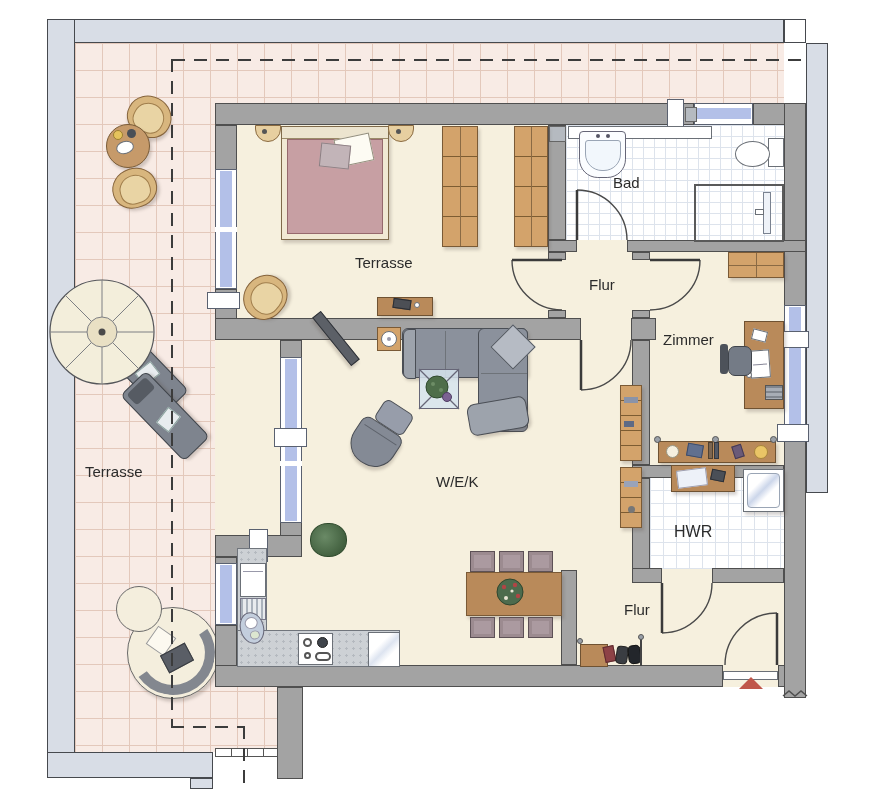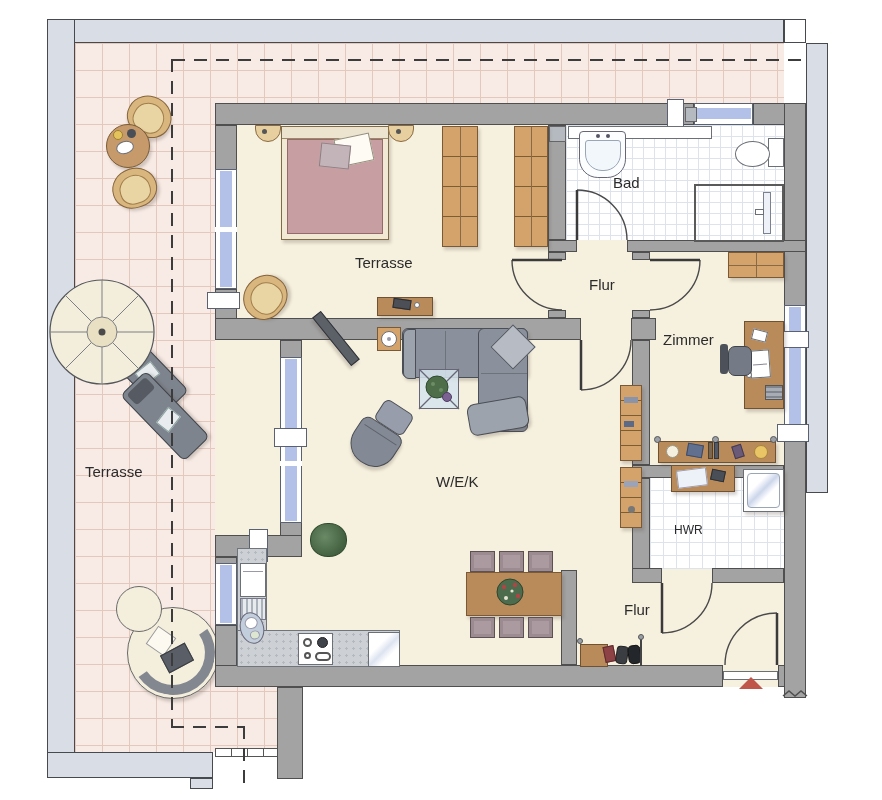--- a/index.html
+++ b/index.html
@@ -375,16 +375,16 @@
   <div class="abs dashv" style="left:171px;top:59px;height:668px;"></div>
   <div class="abs dash" style="left:171px;top:726px;width:74px;"></div>
   <div class="abs dashv" style="left:243px;top:726px;height:64px;"></div>
 
   <div class="abs lbl" style="left:85px;top:463px;">Terrasse</div>
   <div class="abs lbl" style="left:355px;top:254px;">Terrasse</div>
   <div class="abs lbl" style="left:613px;top:174px;">Bad</div>
   <div class="abs lbl" style="left:589px;top:276px;">Flur</div>
   <div class="abs lbl" style="left:663px;top:331px;">Zimmer</div>
   <div class="abs lbl" style="left:436px;top:473px;">W/E/K</div>
-  <div class="abs lbl" style="left:674px;top:523px;font-size:12px;">HWR</div>
+  <div class="abs lbl" style="left:674px;top:523px;font-size:16px;">HWR</div>
   <div class="abs lbl" style="left:624px;top:601px;">Flur</div>
 
 </div>
 
 </body></html>

